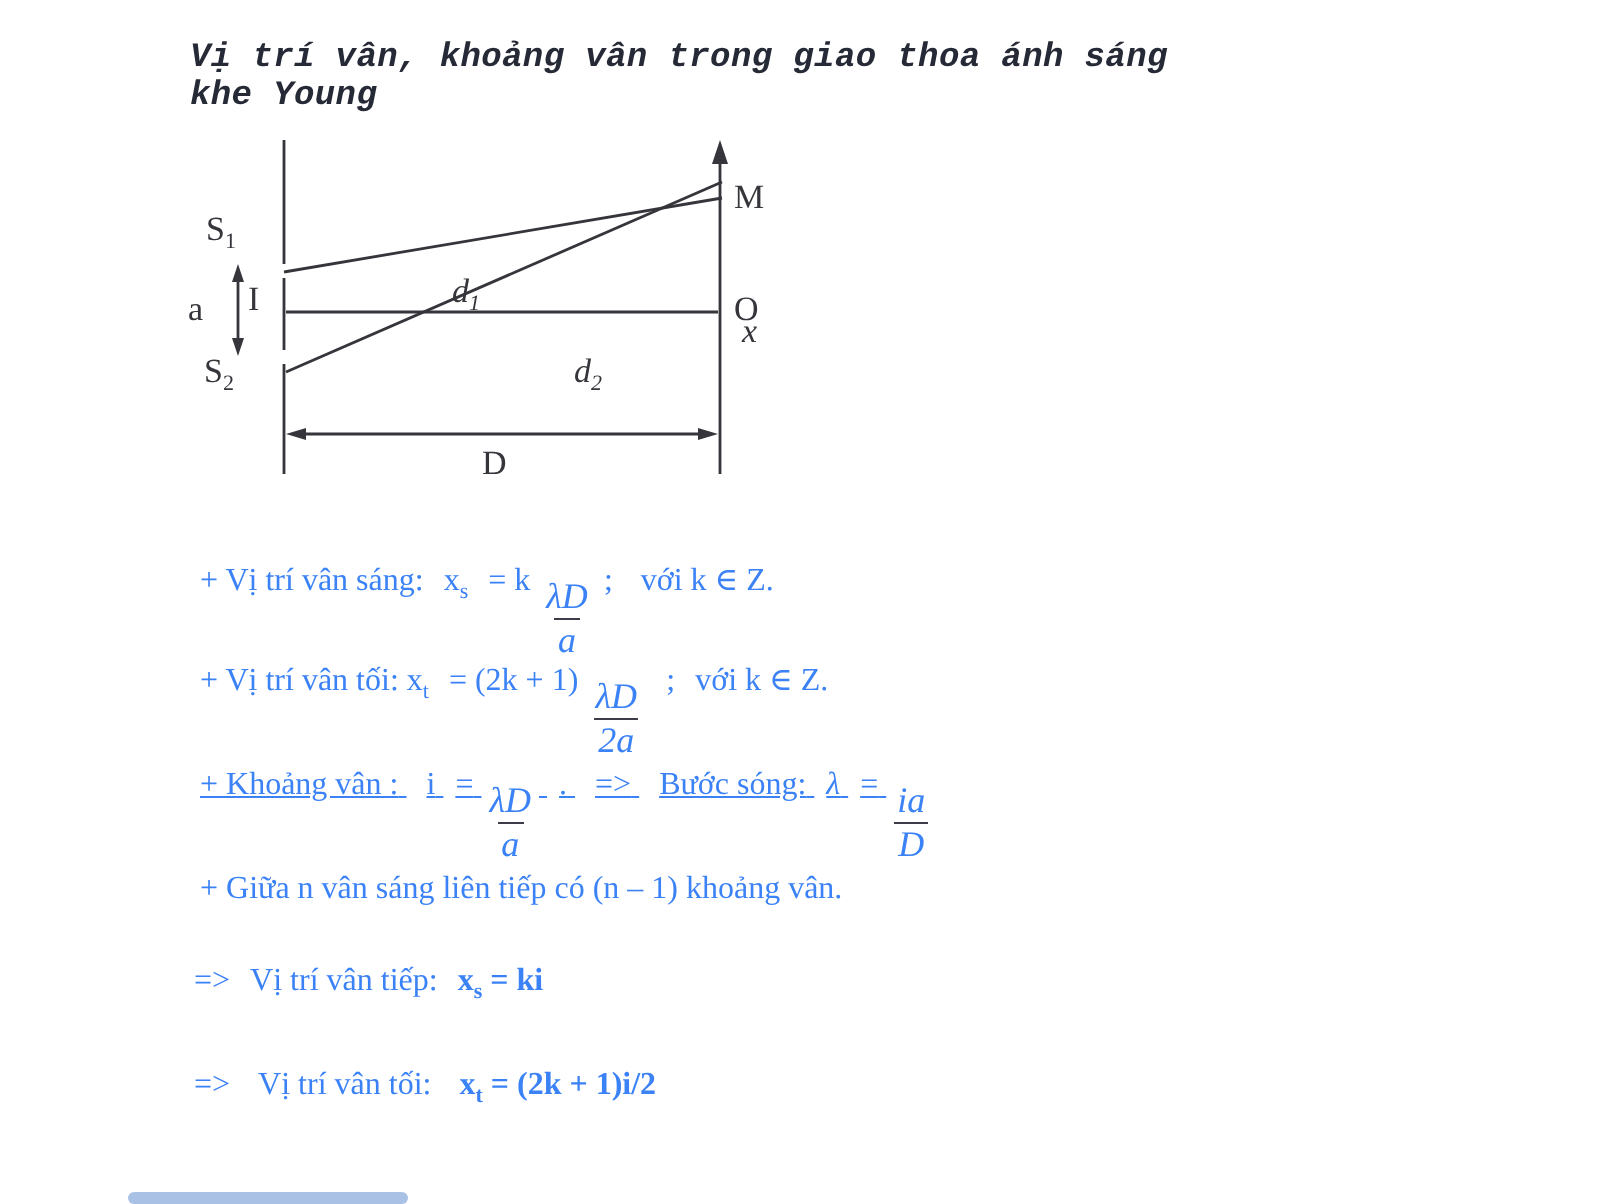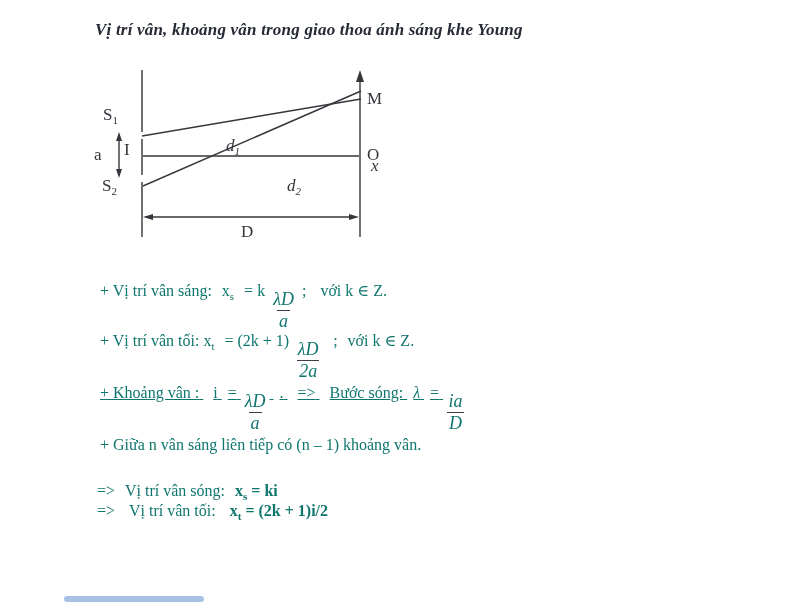--- a/index.html
+++ b/index.html
@@ -6,30 +6,31 @@
   body{
     width:800px;height:602px;position:relative;background:#ffffff;
     font-family:"Liberation Serif","DejaVu Serif",serif;
     color:#3c3c48;overflow:hidden;
   }
   
   .title{
     position:absolute;left:95px;top:20px;width:520px;
     font-size:17px;font-weight:bold;font-style:italic;color:#262a36;
     letter-spacing:0.2px;
+    font-family:Liberation Mono, monospace;
   }
   
   svg.diagram{position:absolute;left:0;top:0;}
   .dlabel{position:absolute;font-size:17px;color:#35353b;line-height:1;}
   .dlabel .sub{font-size:11px;vertical-align:-4px;}
   .ital{font-style:italic;margin-top:44px;}
   
   .fline{
     position:absolute;left:100px;font-size:16px;line-height:30px;
-    white-space:nowrap;color:#0f766e;
+    white-space:nowrap;color:#3b82f6;
   }
   .fline .sub{font-size:11px;vertical-align:-4px;}
   .frac{
     display:inline-flex;flex-direction:column;align-items:center;
     vertical-align:-9px;font-size:18px;line-height:1.15;
     font-style:italic;margin:0 4px;
   }
   .frac .den{border-top:1px solid #3c3c48;padding:0 2px;}
   .gap-s{margin-left:6px;}
   .gap-m{margin-left:10px;}
@@ -125,23 +126,23 @@
       <span class="den">D</span>
     </span>
 </div>
 
 <div class="fline" style="top:430px;">
   <span>+ Giữa n vân sáng liên tiếp có (n – 1) khoảng vân.</span>
 </div>
 
 <div class="fline" style="top:476px;left:97px;">
   <span>=&gt;</span>
-  <span class="gap-s">Vị trí vân sóng:</span>
+  <span class="gap-s">Vị trí vân tiếp:</span>
   <span class="gap-s bold"><span>x</span><span class="sub">s</span> <span>= ki</span></span>
 </div>
 
-<div class="fline" style="top:496px;left:97px;">
+<div class="fline" style="top:528px;left:97px;">
   <span>=&gt;</span>
   <span class="gap-m">Vị trí vân tối:</span>
   <span class="gap-m bold"><span>x</span><span class="sub">t</span> <span>= (2k + 1)i/2</span></span>
 </div>
 
 <div class="bottom-bar"></div>
 
 </body></html>

